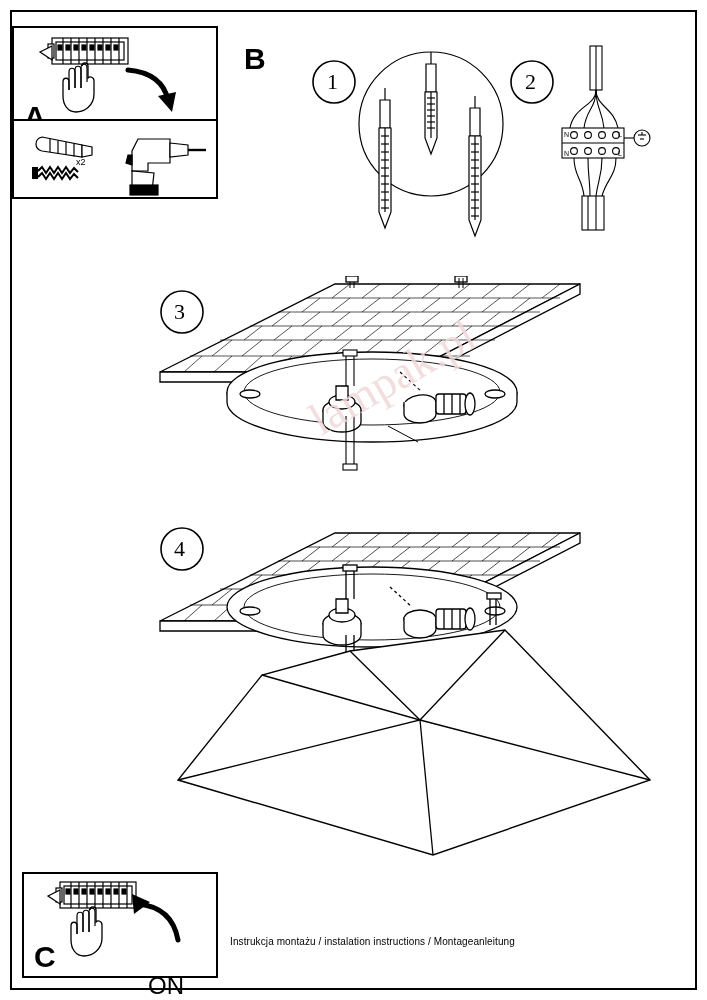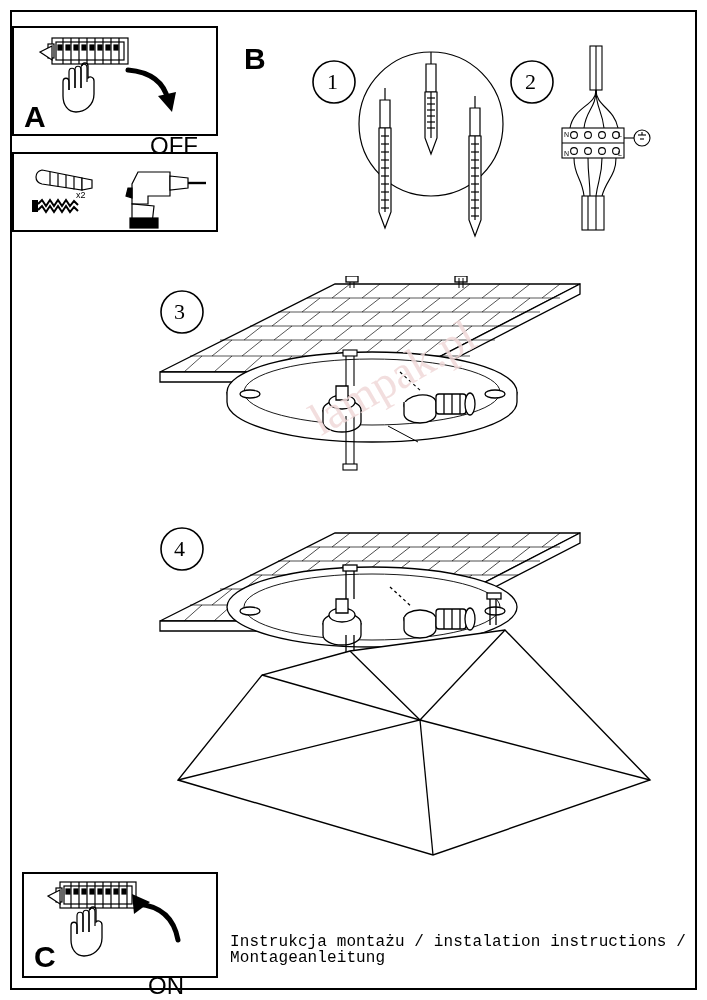--- a/index.html
+++ b/index.html
@@ -3,21 +3,21 @@
 <meta charset="utf-8">
 <style>
   html,body{margin:0;padding:0;background:#ffffff;}
   body{width:707px;height:1000px;font-family:"Liberation Sans",sans-serif;color:#000;}
   #sheet{position:relative;width:707px;height:1000px;overflow:hidden;}
   .frame{position:absolute;left:10px;top:10px;width:687px;height:980px;border:2px solid #000;box-sizing:border-box;}
   .box{position:absolute;border:2px solid #000;box-sizing:border-box;background:#fff;}
   .lbl{position:absolute;font-weight:bold;}
   svg{display:block;}
   .vec{position:absolute;}
-  .cap{position:absolute;font-size:16px;line-height:16px;letter-spacing:0.1px;font-family:Liberation Mono, monospace;}
+  .cap{position:absolute;font-size:10px;line-height:16px;letter-spacing:0.1px;}
   .bigletter{font-size:30px;font-weight:bold;font-family:"Liberation Sans",sans-serif;}
   .onoff{font-size:24px;font-weight:normal;margin-top:28px;}
   .stepnum{font-size:22px;font-family:"Liberation Serif",serif;}
   .wm{position:absolute;left:300px;top:400px;width:240px;height:140px;
       transform:rotate(-30deg);transform-origin:left top;
       font-size:46px;color:#f0d9d9;font-family:"Liberation Serif",serif;
       opacity:.85;pointer-events:none;white-space:nowrap;}
   .tiny{font-size:8px;}
 </style>
 </head>
@@ -67,21 +67,21 @@
       <svg width="60" height="56" viewBox="0 0 60 56">
         <path d="M4 4 C26 6 40 16 44 34" fill="none" stroke="#000" stroke-width="5" stroke-linecap="round"></path>
         <path d="M34 30 L48 46 L52 26 Z" fill="#000"></path>
       </svg>
     </div>
 
     <div class="lbl bigletter" style="left:10px;top:72px;">A</div>
     <div class="lbl onoff" style="left:136px;top:76px;">OFF</div>
   </div>
 
-  <div class="box" style="left:12px;top:152px;width:206px;height:80px;">
+  <div class="box" style="left:12px;top:119px;width:206px;height:80px;">
     <div class="vec" style="left:6px;top:4px;">
       <svg width="196" height="72" viewBox="0 0 196 72">
         <g fill="none" stroke="#000" stroke-width="1.2">
 
           <path d="M22 12 L62 20 L62 32 L22 26 C14 24 14 14 22 12 Z" fill="#fff"></path>
           <line x1="30" y1="14" x2="30" y2="27"></line>
             <line x1="38" y1="15.5" x2="38" y2="28.5"></line>
           <line x1="46" y1="17" x2="46" y2="30"></line>
             <line x1="54" y1="18.5" x2="54" y2="31.5"></line>
           <path d="M62 20 L72 22 L72 30 L62 32 Z" fill="#fff"></path>

